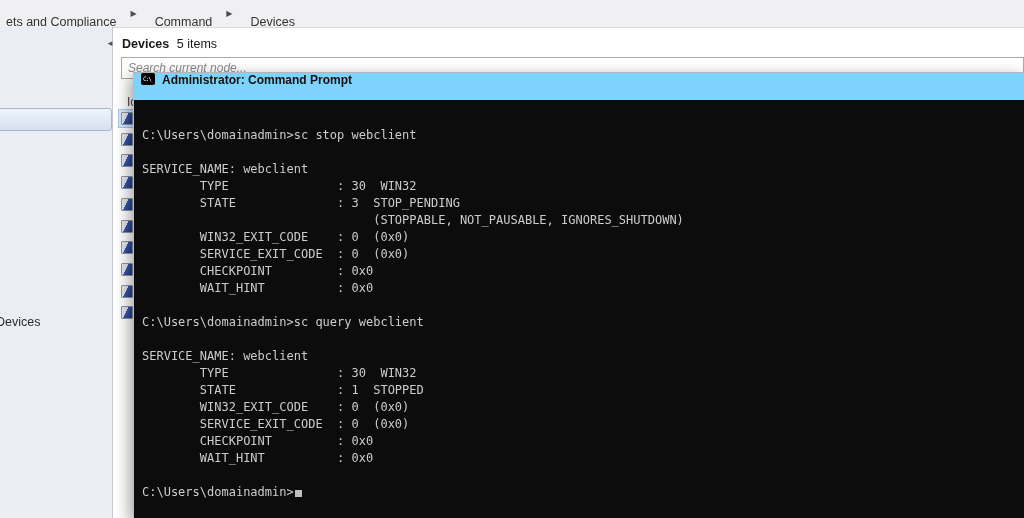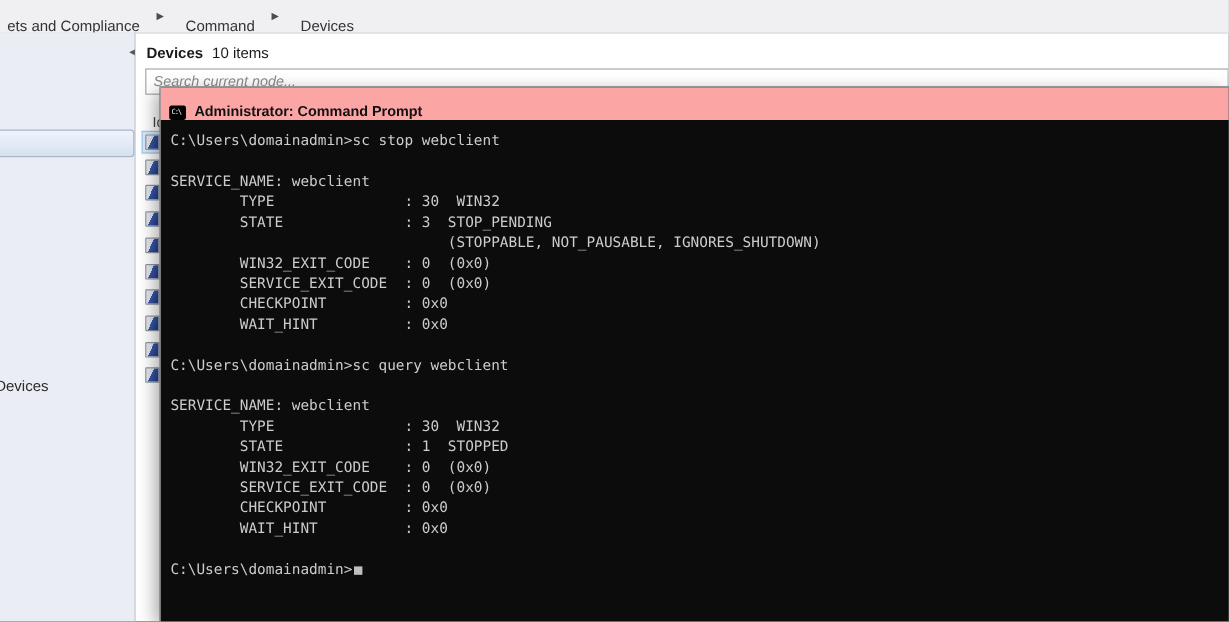--- a/index.html
+++ b/index.html
@@ -60,34 +60,34 @@
     background:linear-gradient(115deg,#e3e7ee 42%,#3a59ab 42%,#253f8c 90%);
   }
   
   .cmd-window{
     position:absolute;left:133px;top:72px;width:891px;height:446px;
     border-left:1px solid #bcbcbc;border-top:1px solid #b5b5b5;
     box-shadow:-4px 4px 14px rgba(0,0,0,0.35);
     box-sizing:border-box;background:#0c0c0c;
   }
   .cmd-titlebar{
-    position:absolute;left:0;top:0;right:0;height:27px;background:#fca5a5;
-    display:flex;align-items:flex-end;
+    position:absolute;left:0;top:0;right:0;height:27px;background:#7dd3fc;
+    display:flex;align-items:flex-start;
   }
   .cmd-app-icon{
     width:14px;height:12px;margin-left:7px;background:#000;border-radius:2px;
     color:#fff;font-family:"DejaVu Sans Mono",monospace;font-size:6px;
     line-height:11px;padding-left:2px;box-sizing:border-box;letter-spacing:-1px;
   }
   .cmd-title{margin-left:7px;font-size:12px;font-weight:600;color:#111;white-space:nowrap;}
   .cmd-body{
     position:absolute;left:0;top:27px;right:0;bottom:0;background:#0c0c0c;overflow:hidden;
   }
   .cmd-body pre{
-    margin:0;padding:9px 4px 0 8px;
+    margin:0;padding:27px 4px 0 8px;
     font-family:"DejaVu Sans Mono",monospace;font-size:12px;line-height:17px;
     color:#cccccc;white-space:pre;
   }
   .cursor-block{
     display:inline-block;width:7px;height:7px;background:#bfbfbf;vertical-align:-1px;margin-left:1px;
   }
 </style>
 </head>
 <body>
 
@@ -104,21 +104,21 @@
   <div class="nav-pane">
     <div class="nav-selected"></div>
     <div class="nav-devices">Devices</div>
   </div>
 
   <div class="collapse-btn">
     <span>◄</span>
   </div>
   <div class="page-title">
     <span class="t-name">Devices</span>
-    <span class="t-count">10 items</span>
+    <span class="t-count">5 items</span>
   </div>
 
   <div class="search-box">
     <input type="text" placeholder="Search current node..." style="">
   </div>
 
   <div class="col-header">Icon</div>
 
   <div id="device-rows">
       <div class="dev-row selected" style="top: 109px;">

